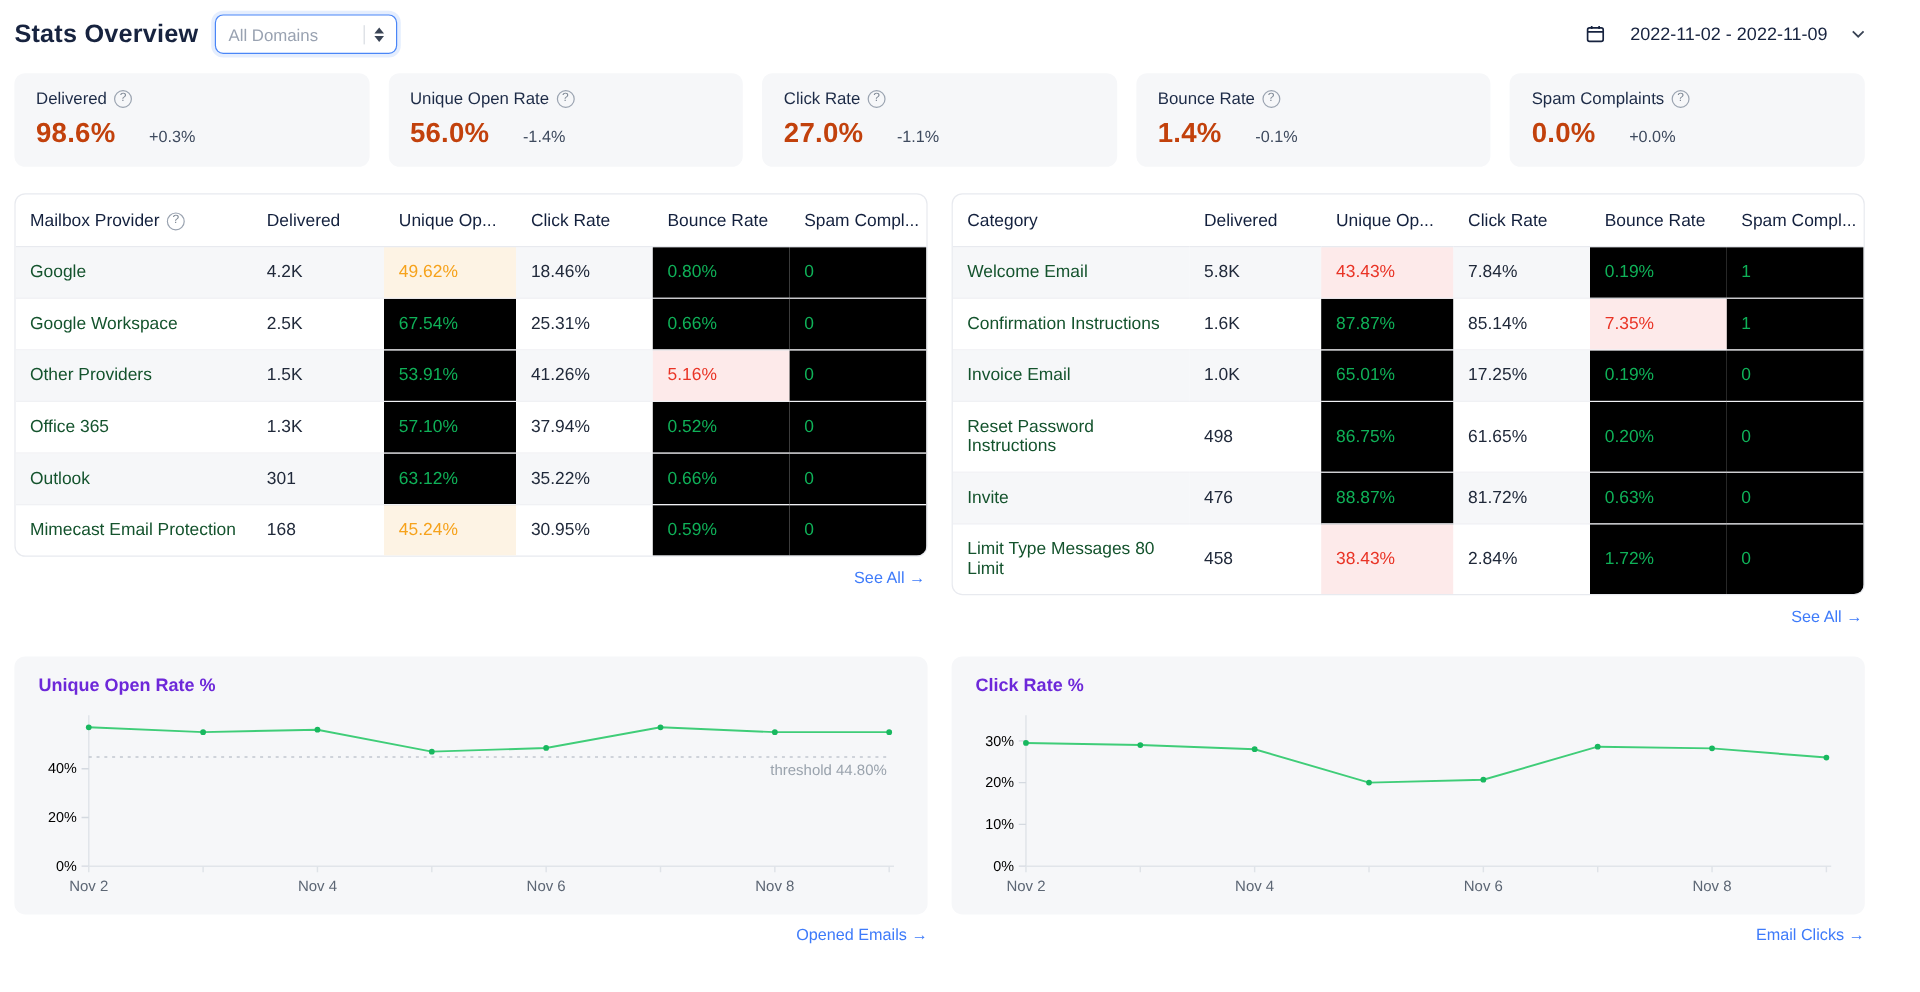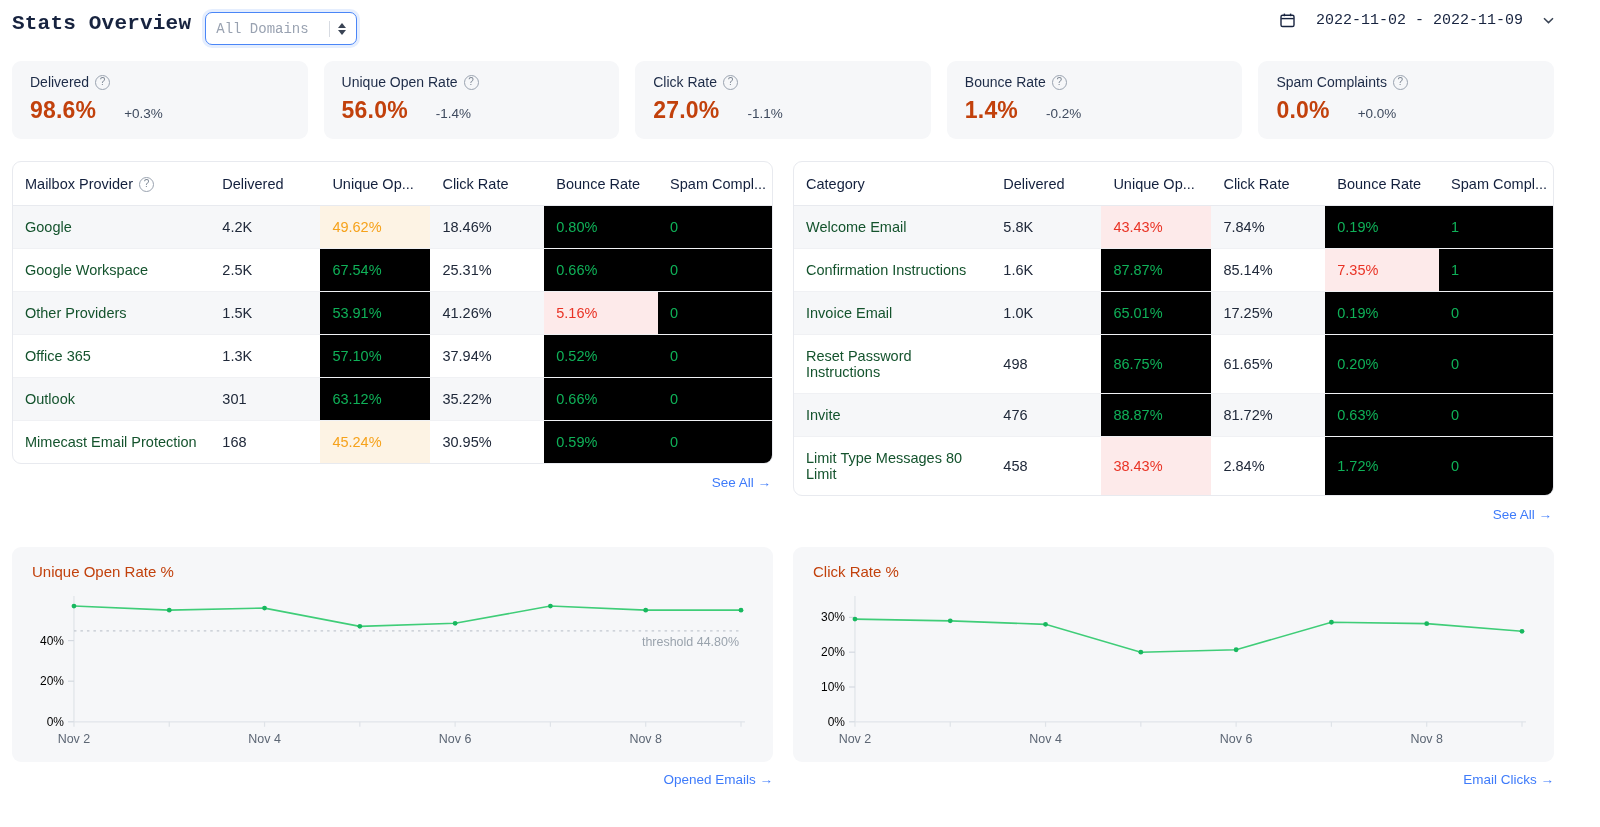--- a/index.html
+++ b/index.html
@@ -5,21 +5,21 @@
   * { box-sizing: border-box; }
   html,body { margin:0; padding:0; background:#ffffff; }
   body {
     font-family: "Liberation Sans", "DejaVu Sans", sans-serif;
     color:#1c2433;
     width:1600px; height:827px; overflow:hidden;
   }
   .page { padding:8px 46px 8px 12px; }
 
   
-  .topbar { display:flex; align-items:flex-start; padding:4px 0 16px;font-family:Liberation Mono, monospace; }
+  .topbar { display:flex; align-items:center; padding:4px 0 16px; }
   .page-title { font-size:21px; font-weight:800; color:#17233f; margin:0 14px 0 0; letter-spacing:.2px; }
   .domain-select {
     height:33px; width:152px; background:#fff; cursor:pointer;
     border:1.5px solid #4a86f7; border-radius:7px;
     box-shadow:0 0 0 3px rgba(74,134,247,.14);
     display:flex; align-items:center; gap:8px; padding:0 10px;
     font-size:14px; color:#99a2b1;
   }
   .sel-divider { width:1px; height:16px; background:#d7dbe2; margin-left:auto; }
   .updown { display:flex; flex-direction:column; gap:2px; }
@@ -54,21 +54,21 @@
   td.c-good { background:#000000; color:#0fb158; }
   td.c-warn { background:#fdf3e4; color:#f6a21b; }
   td.c-bad  { background:#fdeaea; color:#e93325; }
   td a { color:#14532d; text-decoration:none; cursor:pointer; }
   .see-all-row { display:block; text-align:right; margin:9px 2px 20px; }
   .see-all-row a { color:#3e7bfa; font-size:13.5px; text-decoration:none; cursor:pointer; }
 
   
   .chartgrid { display:grid; grid-template-columns:1fr 1fr; gap:20px; margin-top:4px; }
   .ccard { background:#f6f7f9; border-radius:9px; padding:16px 18px 8px; }
-  .ctitle { font-size:15px; font-weight:400; color:#c2410c; margin:0 0 2px 2px; }
+  .ctitle { font-size:15px; font-weight:700; color:#6d28d9; margin:0 0 2px 2px; }
   svg.chart { width:100%; height:auto; display:block; }
   .chart-link-row { display:block; text-align:right; margin-top:8px; }
   .chart-link-row a { color:#3e7bfa; font-size:13.5px; text-decoration:none; cursor:pointer; }
 </style>
 </head>
 <body>
 
 <div class="page">
 
   <div class="topbar">
@@ -130,21 +130,21 @@
           <span class="kpi-delta">-1.1%</span>
         </div>
     </div>
     <div class="kpi">
       <div class="kpi-label">
           <span>Bounce Rate</span>
           <span class="help-icon">?</span>
         </div>
       <div class="kpi-valrow">
           <span class="kpi-value">1.4%</span>
-          <span class="kpi-delta">-0.2%</span>
+          <span class="kpi-delta">-0.1%</span>
         </div>
     </div>
     <div class="kpi">
       <div class="kpi-label">
           <span>Spam Complaints</span>
           <span class="help-icon">?</span>
         </div>
       <div class="kpi-valrow">
           <span class="kpi-value">0.0%</span>
           <span class="kpi-delta">+0.0%</span>

